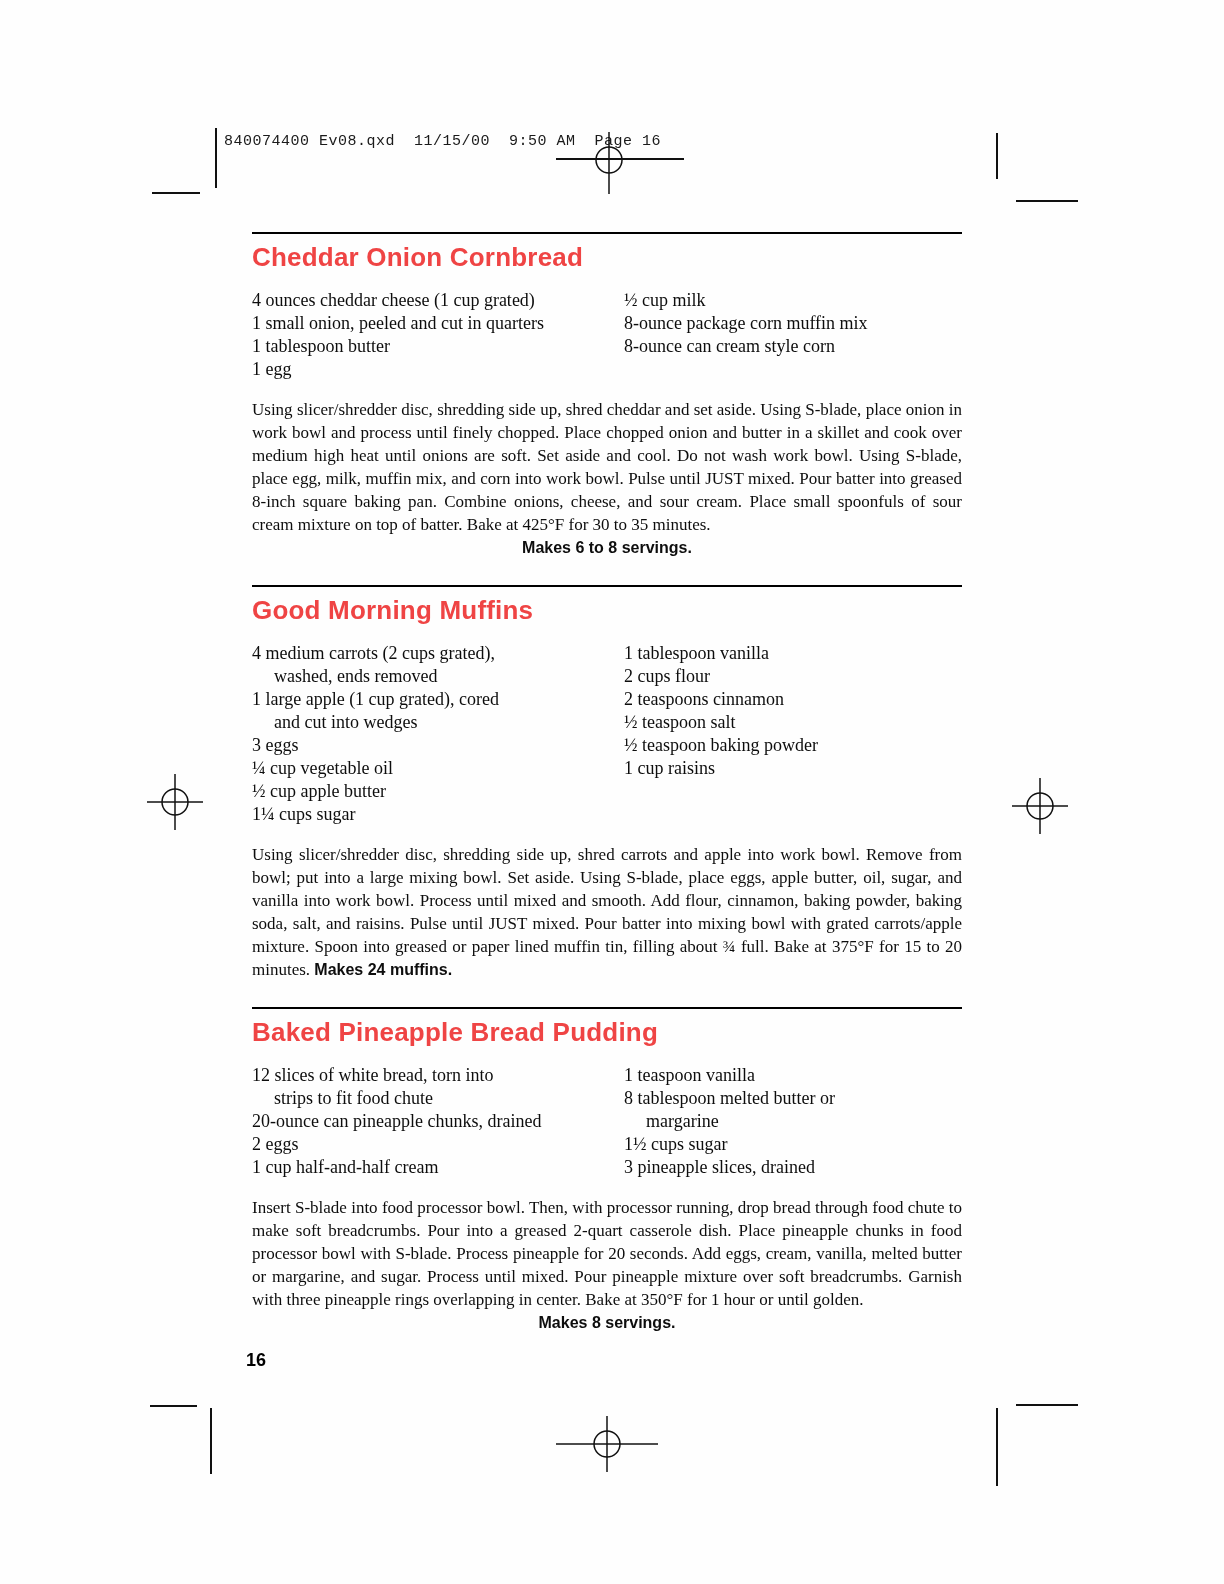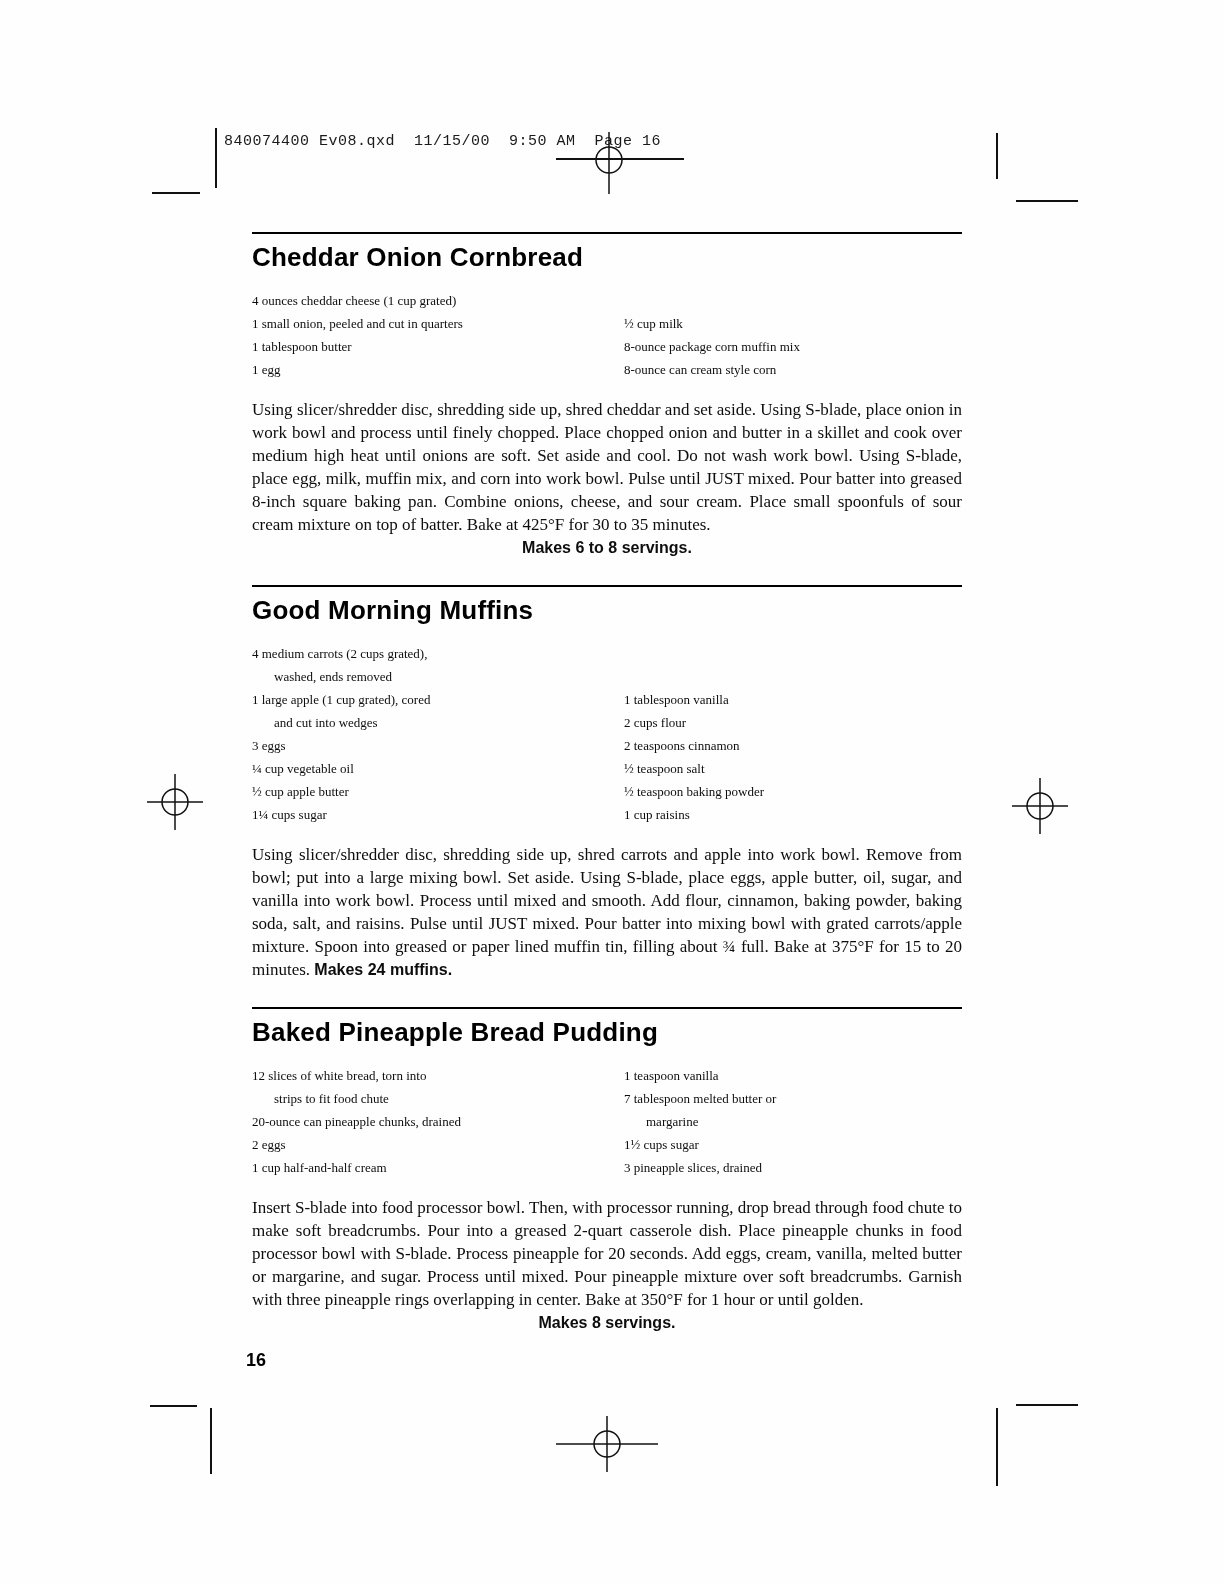--- a/index.html
+++ b/index.html
@@ -52,28 +52,27 @@
     border-top: 2.5px solid #000;
     height: 0;
     width: 100%;
   }
   .recipe-title {
     font-family: "Liberation Sans", sans-serif;
     font-weight: bold;
     font-size: 26px;
     letter-spacing: 0.2px;
     margin: 8px 0 0 0;
-    color: #000000;
+    color: #ef4444;
   }
   .ingredients {
     display: flex;
     margin-top: 16px;
-    font-size: 13px;
+    font-size: 18px;
     line-height: 23px;
-    align-items: flex-end;
   }
   .col-left { width: 372px; flex: 0 0 372px; }
   .col-right { flex: 1; }
   .ing-line { white-space: nowrap; }
   .ing-line.cont { padding-left: 22px; }
   .recipe-body {
     margin-top: 17px;
     font-size: 17px;
     line-height: 23px;
     text-align: justify;
@@ -185,21 +184,21 @@
       <div class="ingredients">
         <div class="col-left">
           <div class="ing-line">12 slices of white bread, torn into</div>
           <div class="ing-line cont">strips to fit food chute</div>
           <div class="ing-line">20-ounce can pineapple chunks, drained</div>
           <div class="ing-line">2 eggs</div>
           <div class="ing-line">1 cup half-and-half cream</div>
         </div>
         <div class="col-right">
           <div class="ing-line">1 teaspoon vanilla</div>
-          <div class="ing-line">7 tablespoon melted butter or</div>
+          <div class="ing-line">8 tablespoon melted butter or</div>
           <div class="ing-line cont">margarine</div>
           <div class="ing-line">1½ cups sugar</div>
           <div class="ing-line">3 pineapple slices, drained</div>
         </div>
       </div>
       <p class="recipe-body"><span>Insert S-blade into food processor bowl. Then, with processor running, drop bread through food chute to make soft breadcrumbs. Pour into a greased 2-quart casserole dish. Place pineapple chunks in food processor bowl with S-blade. Process pineapple for 20 seconds. Add eggs, cream, vanilla, melted butter or margarine, and sugar. Process until mixed. Pour pineapple mixture over soft breadcrumbs. Garnish with three pineapple rings overlapping in center. Bake at 350°F for 1 hour or until golden.</span><span class="makes block">Makes 8 servings.</span></p>
     </div>
 
   </div>
 

